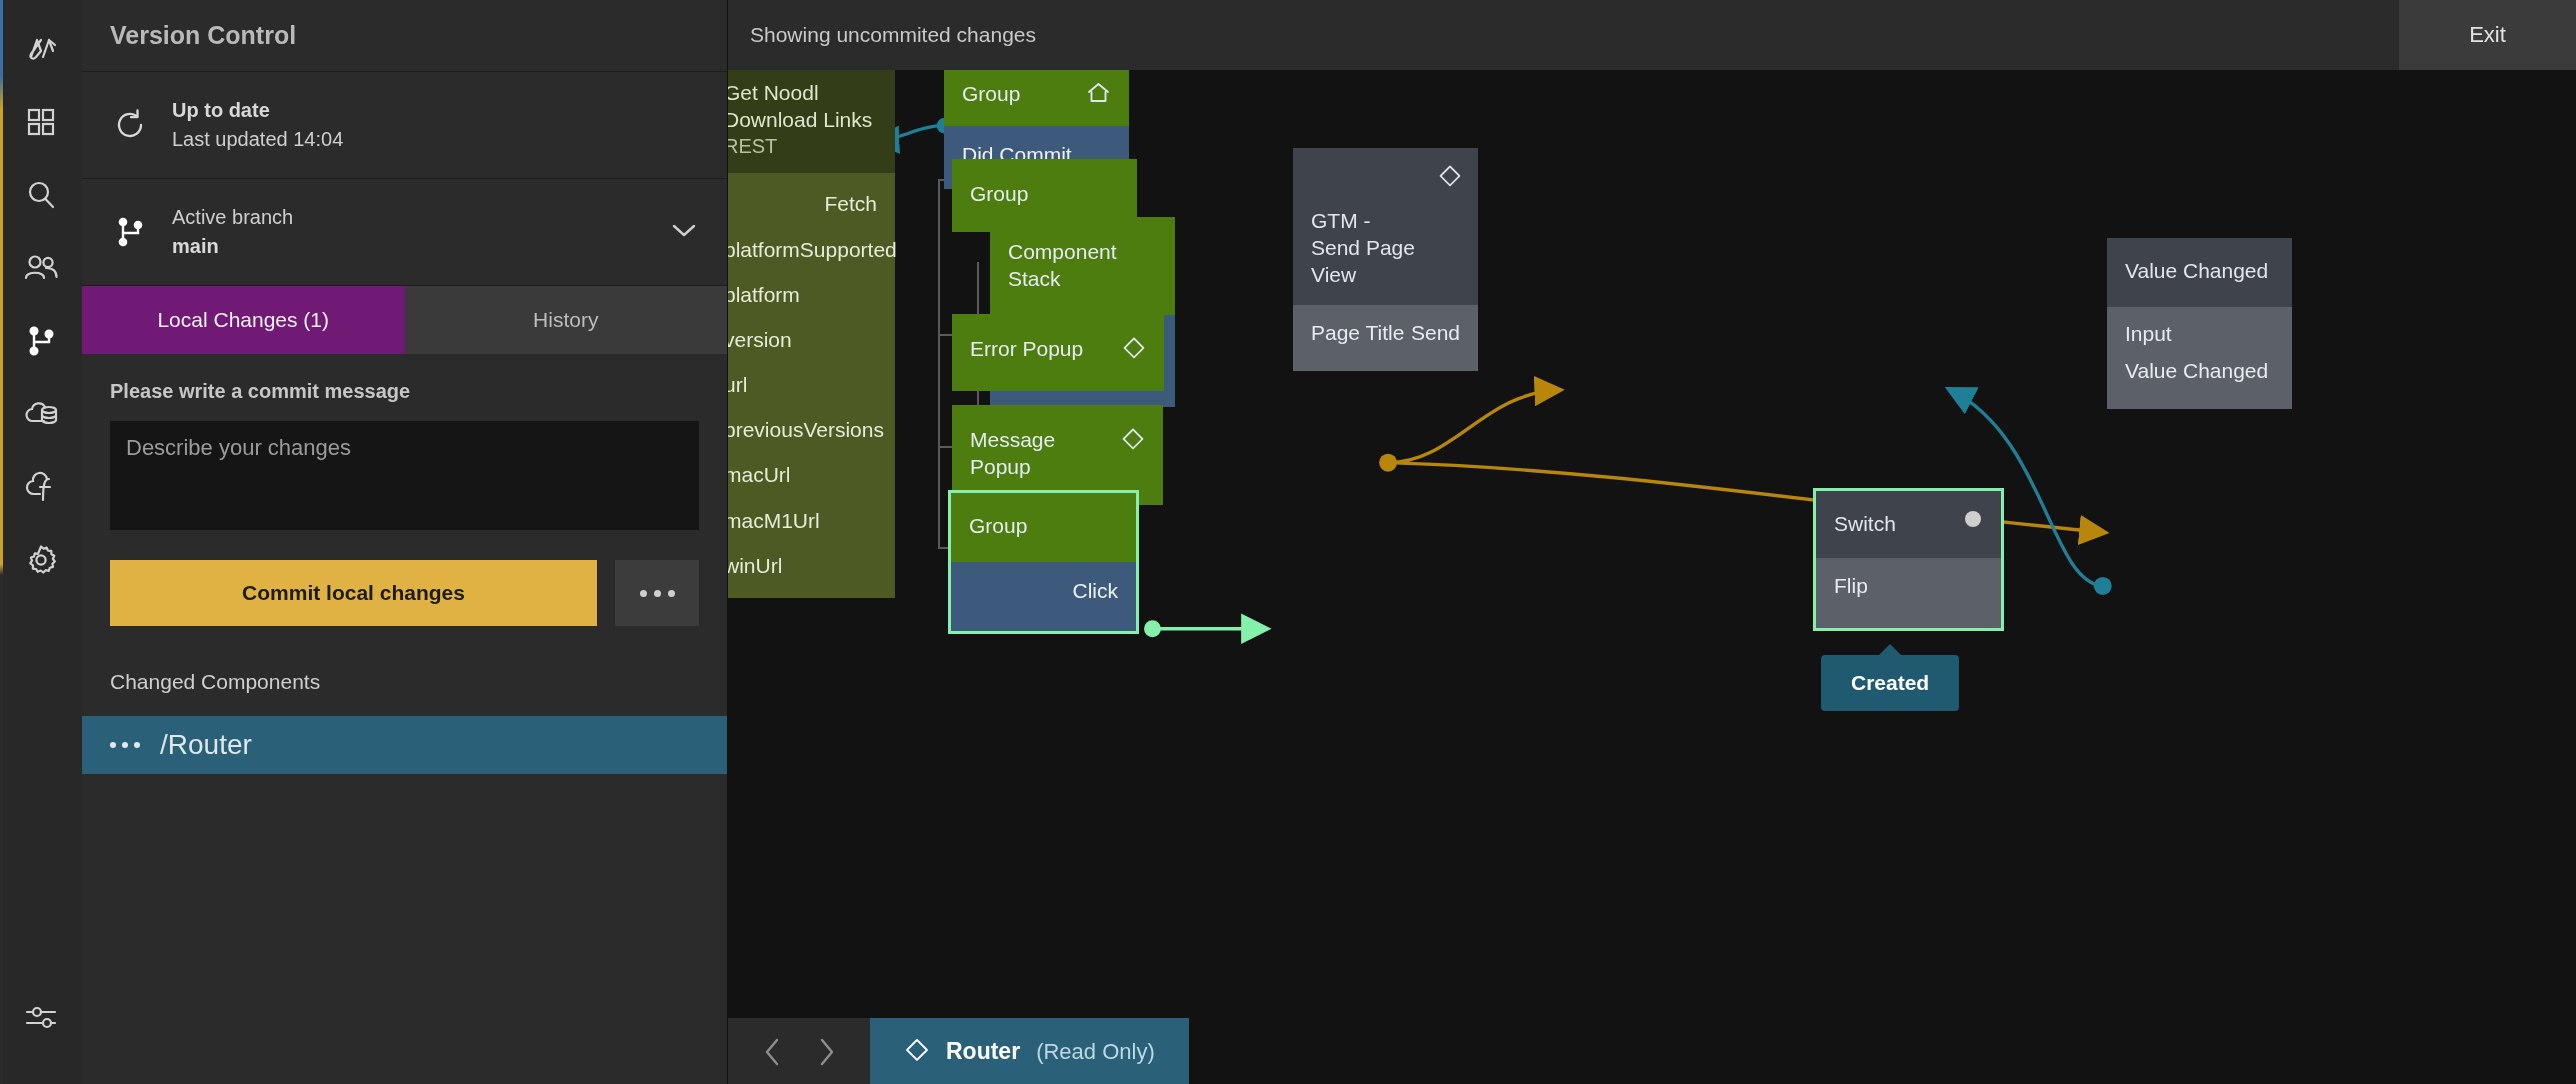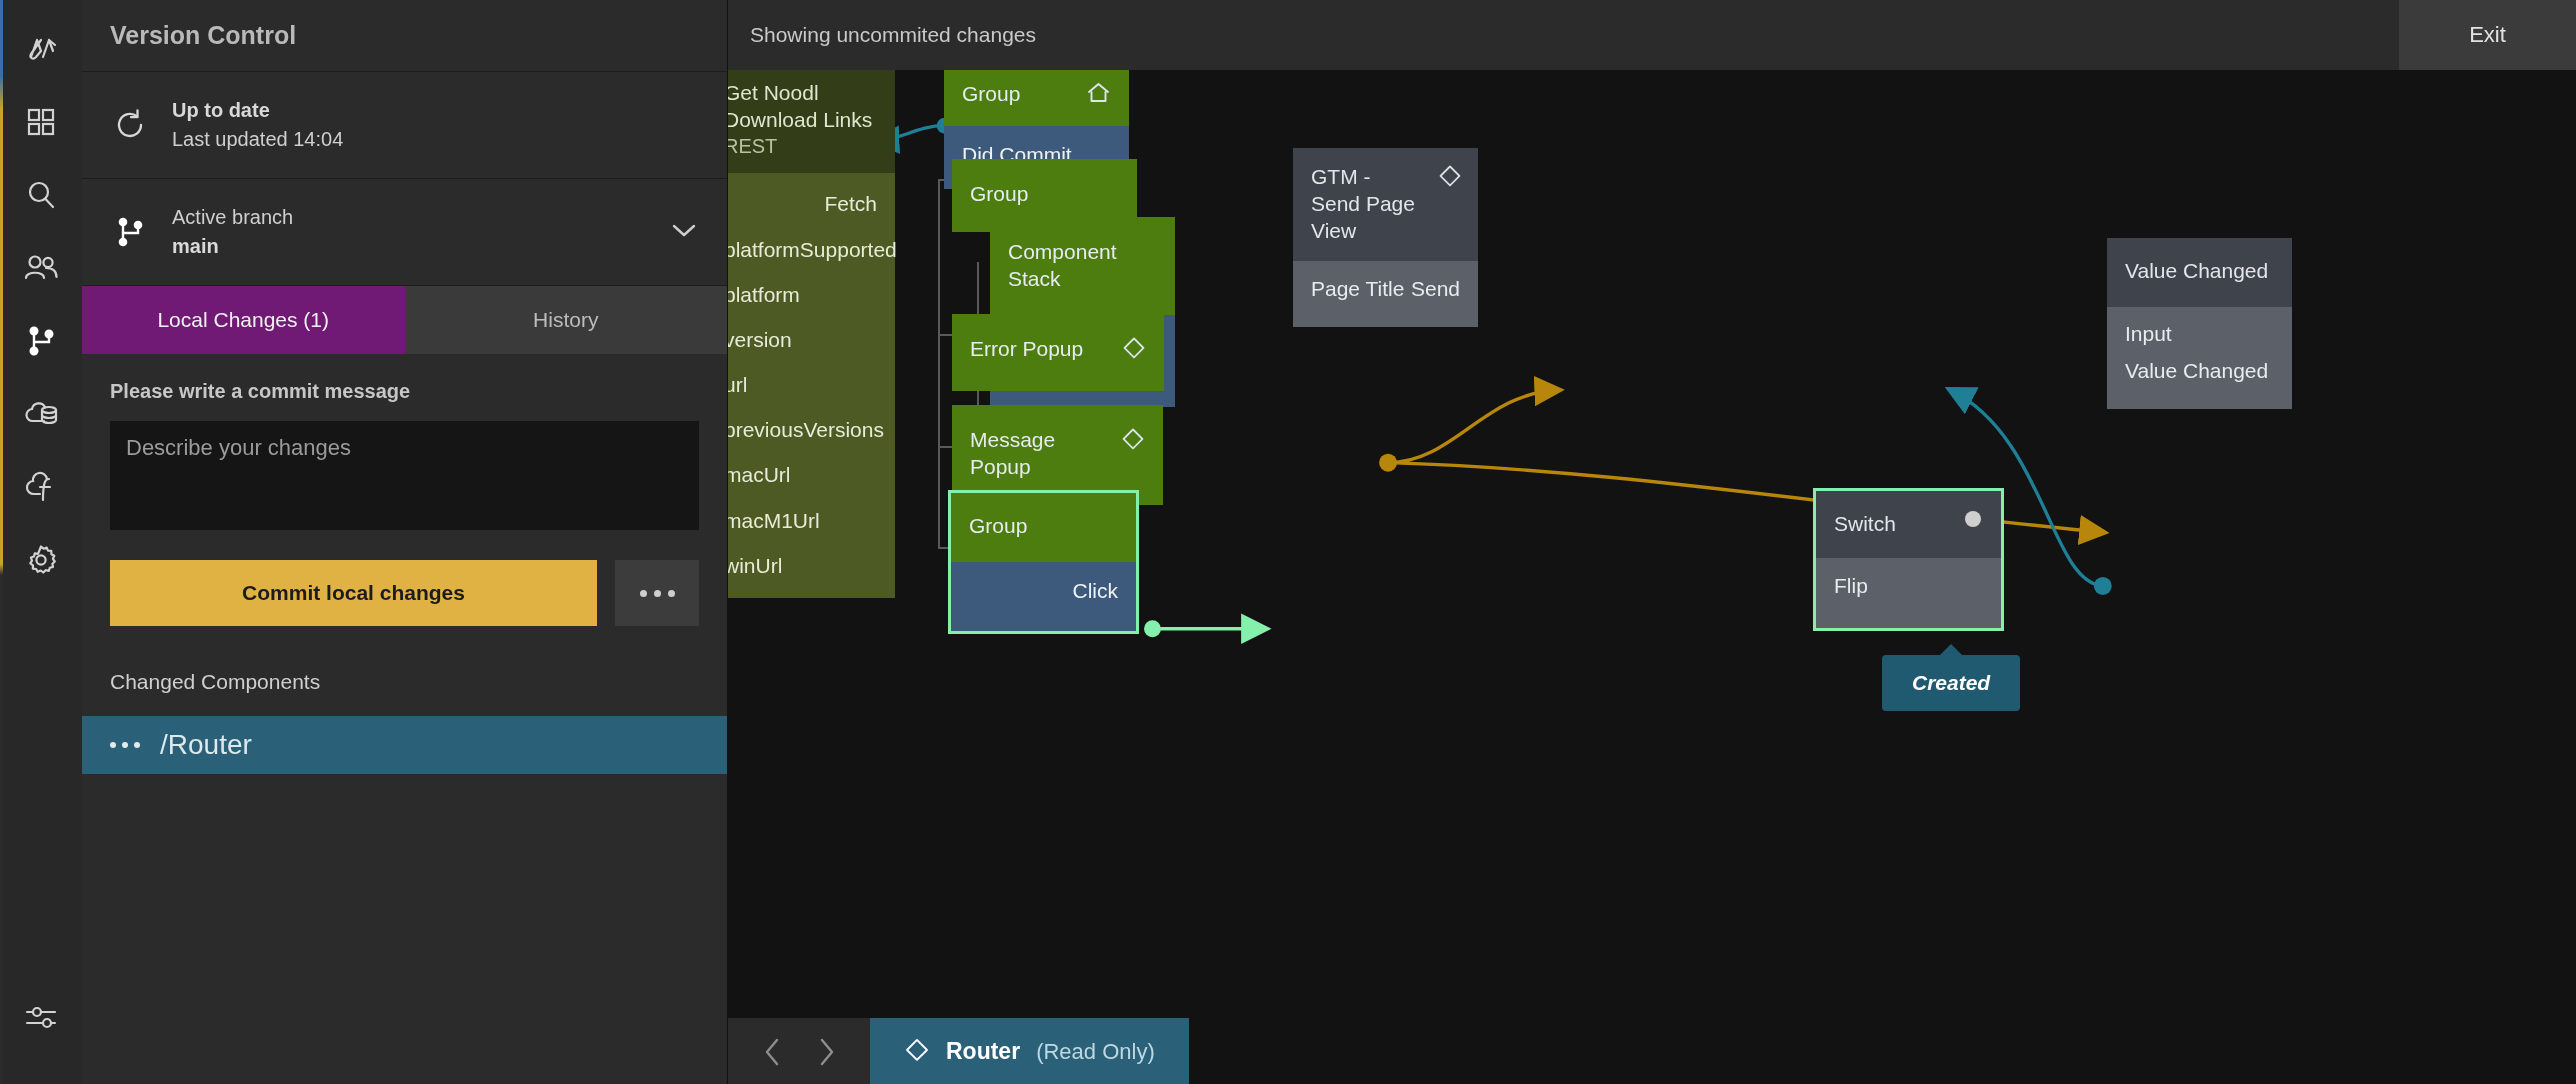--- a/index.html
+++ b/index.html
@@ -449,21 +449,21 @@
       <div class="node-head" style="padding:20px 18px 22px 18px;">
         <span>Group</span>
       </div>
       <div class="node-body">
         <div class="port out" style="padding:16px 18px 28px 18px;">Click</div>
       </div>
     </div>
 
     <div class="node n-grey" style="left:565px; top:78px; width:185px;">
       <div class="node-head" style="padding:16px 16px 16px 18px;">
-        <span style="max-width:127px; display:block;">GTM - Send Page View</span>
+        <span style="max-width:127px; display:block;margin-top:44px;">GTM - Send Page View</span>
         <span class="ico">
           <svg width="24" height="24" viewBox="0 0 24 24" fill="none" stroke="#dfe1e5" stroke-width="1.8" stroke-linejoin="round">
             <rect x="12" y="2.5" width="13.4" height="13.4" transform="rotate(45 12 2.5)"></rect>
           </svg>
         </span>
       </div>
       <div class="node-body">
         <div class="port both" style="padding:15px 18px 26px 18px;">
           <span>Page Title</span>
           <span>Send</span>
@@ -488,21 +488,21 @@
           <svg width="20" height="20" viewBox="0 0 20 20">
               <circle cx="10" cy="8" r="8" fill="#cfcfcf"></circle>
             </svg>
         </span>
       </div>
       <div class="node-body">
         <div class="port in" style="padding:15px 18px 30px 18px;">Flip</div>
       </div>
     </div>
 
-    <div class="badge-created" style="left:1154px; top:585px;font-style:italic;">Created</div>
+    <div class="badge-created" style="left:1093px; top:585px;">Created</div>
 
   </div>
 
   <div id="bottombar">
     <div id="nav-arrows">
       <span class="navarrow">
         <svg width="22" height="34" viewBox="0 0 22 34" fill="none" stroke="#8e8e8e" stroke-width="2.4" stroke-linecap="round" stroke-linejoin="round">
           <polyline points="15,5 5,17 15,29"></polyline>
         </svg>
       </span>

